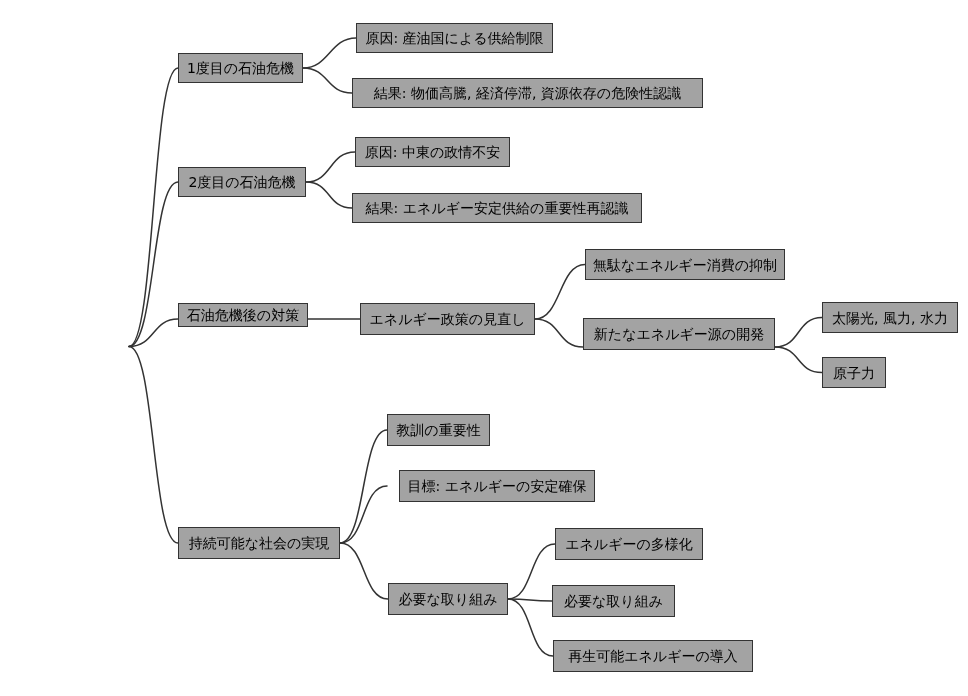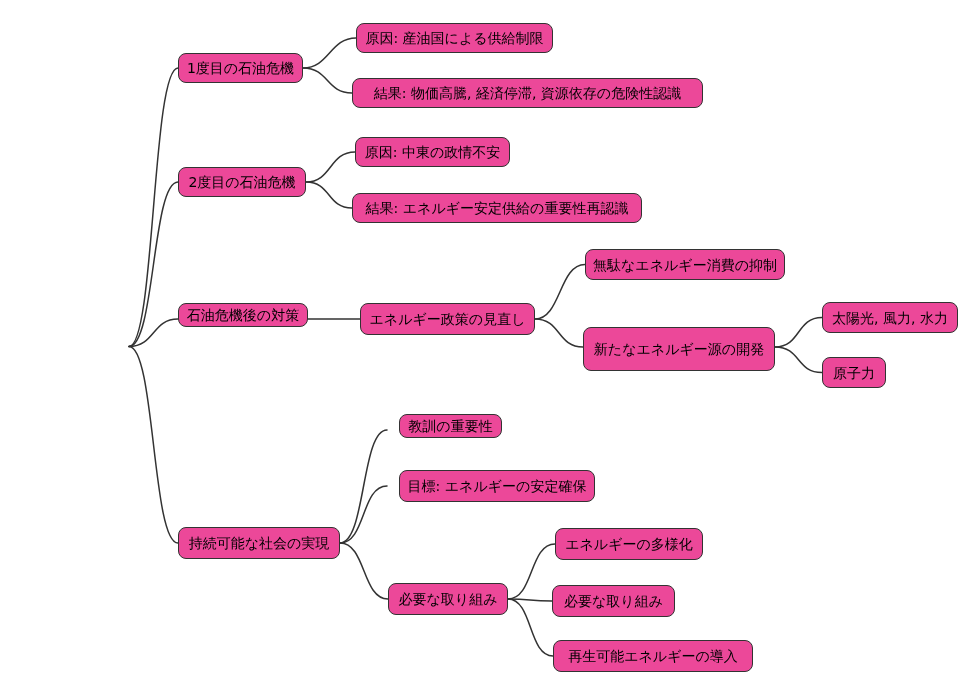--- a/index.html
+++ b/index.html
@@ -24,23 +24,23 @@
   }
   .edge-layer path {
     fill: none;
     stroke: #333333;
     stroke-width: 1.5;
     stroke-linecap: round;
   }
   .node {
     position: absolute;
     box-sizing: border-box;
-    background: #ec4899;
+    background: #a3a3a3;
     border: 1.4px solid #333333;
-    border-radius: 8px;
+    border-radius: 0;
     display: flex;
     align-items: center;
     justify-content: center;
     font-size: 14px;
     line-height: 1;
     color: #000000;
     white-space: nowrap;
     padding: 0 4px;
   }
 </style>
@@ -72,23 +72,23 @@
 
     <div class="node" style="left: 178px; top: 53px; width: 125px; height: 30px;">1度目の石油危機</div>
     <div class="node" style="left: 356px; top: 23px; width: 197px; height: 30px;">原因: 産油国による供給制限</div>
     <div class="node" style="left: 352px; top: 78px; width: 351px; height: 30px;">結果: 物価高騰, 経済停滞, 資源依存の危険性認識</div>
     <div class="node" style="left: 178px; top: 167px; width: 128px; height: 30px;">2度目の石油危機</div>
     <div class="node" style="left: 355px; top: 137px; width: 155px; height: 30px;">原因: 中東の政情不安</div>
     <div class="node" style="left: 352px; top: 193px; width: 290px; height: 30px;">結果: エネルギー安定供給の重要性再認識</div>
     <div class="node" style="left: 178px; top: 303px; width: 130px; height: 24px;">石油危機後の対策</div>
     <div class="node" style="left: 360px; top: 303px; width: 175px; height: 32px;">エネルギー政策の見直し</div>
     <div class="node" style="left: 585px; top: 249px; width: 200px; height: 31px;">無駄なエネルギー消費の抑制</div>
-    <div class="node" style="left: 583px; top: 327px; width: 192px; height: 44px;">新たなエネルギー源の開発</div>
+    <div class="node" style="left: 583px; top: 318px; width: 192px; height: 32px;">新たなエネルギー源の開発</div>
     <div class="node" style="left: 822px; top: 302px; width: 136px; height: 31px;">太陽光, 風力, 水力</div>
     <div class="node" style="left: 822px; top: 357px; width: 64px; height: 31px;">原子力</div>
     <div class="node" style="left: 178px; top: 527px; width: 162px; height: 32px;">持続可能な社会の実現</div>
-    <div class="node" style="left: 387px; top: 414px; width: 103px; height: 24px; margin-left: 12px;">教訓の重要性</div>
+    <div class="node" style="left: 387px; top: 414px; width: 103px; height: 32px;">教訓の重要性</div>
     <div class="node" style="left: 399px; top: 470px; width: 196px; height: 32px;">目標: エネルギーの安定確保</div>
     <div class="node" style="left: 388px; top: 583px; width: 120px; height: 32px;">必要な取り組み</div>
     <div class="node" style="left: 555px; top: 528px; width: 148px; height: 32px;">エネルギーの多様化</div>
     <div class="node" style="left: 552px; top: 585px; width: 123px; height: 32px;">必要な取り組み</div>
     <div class="node" style="left: 553px; top: 640px; width: 200px; height: 32px;">再生可能エネルギーの導入</div>
   </div>
 
 </body></html>

